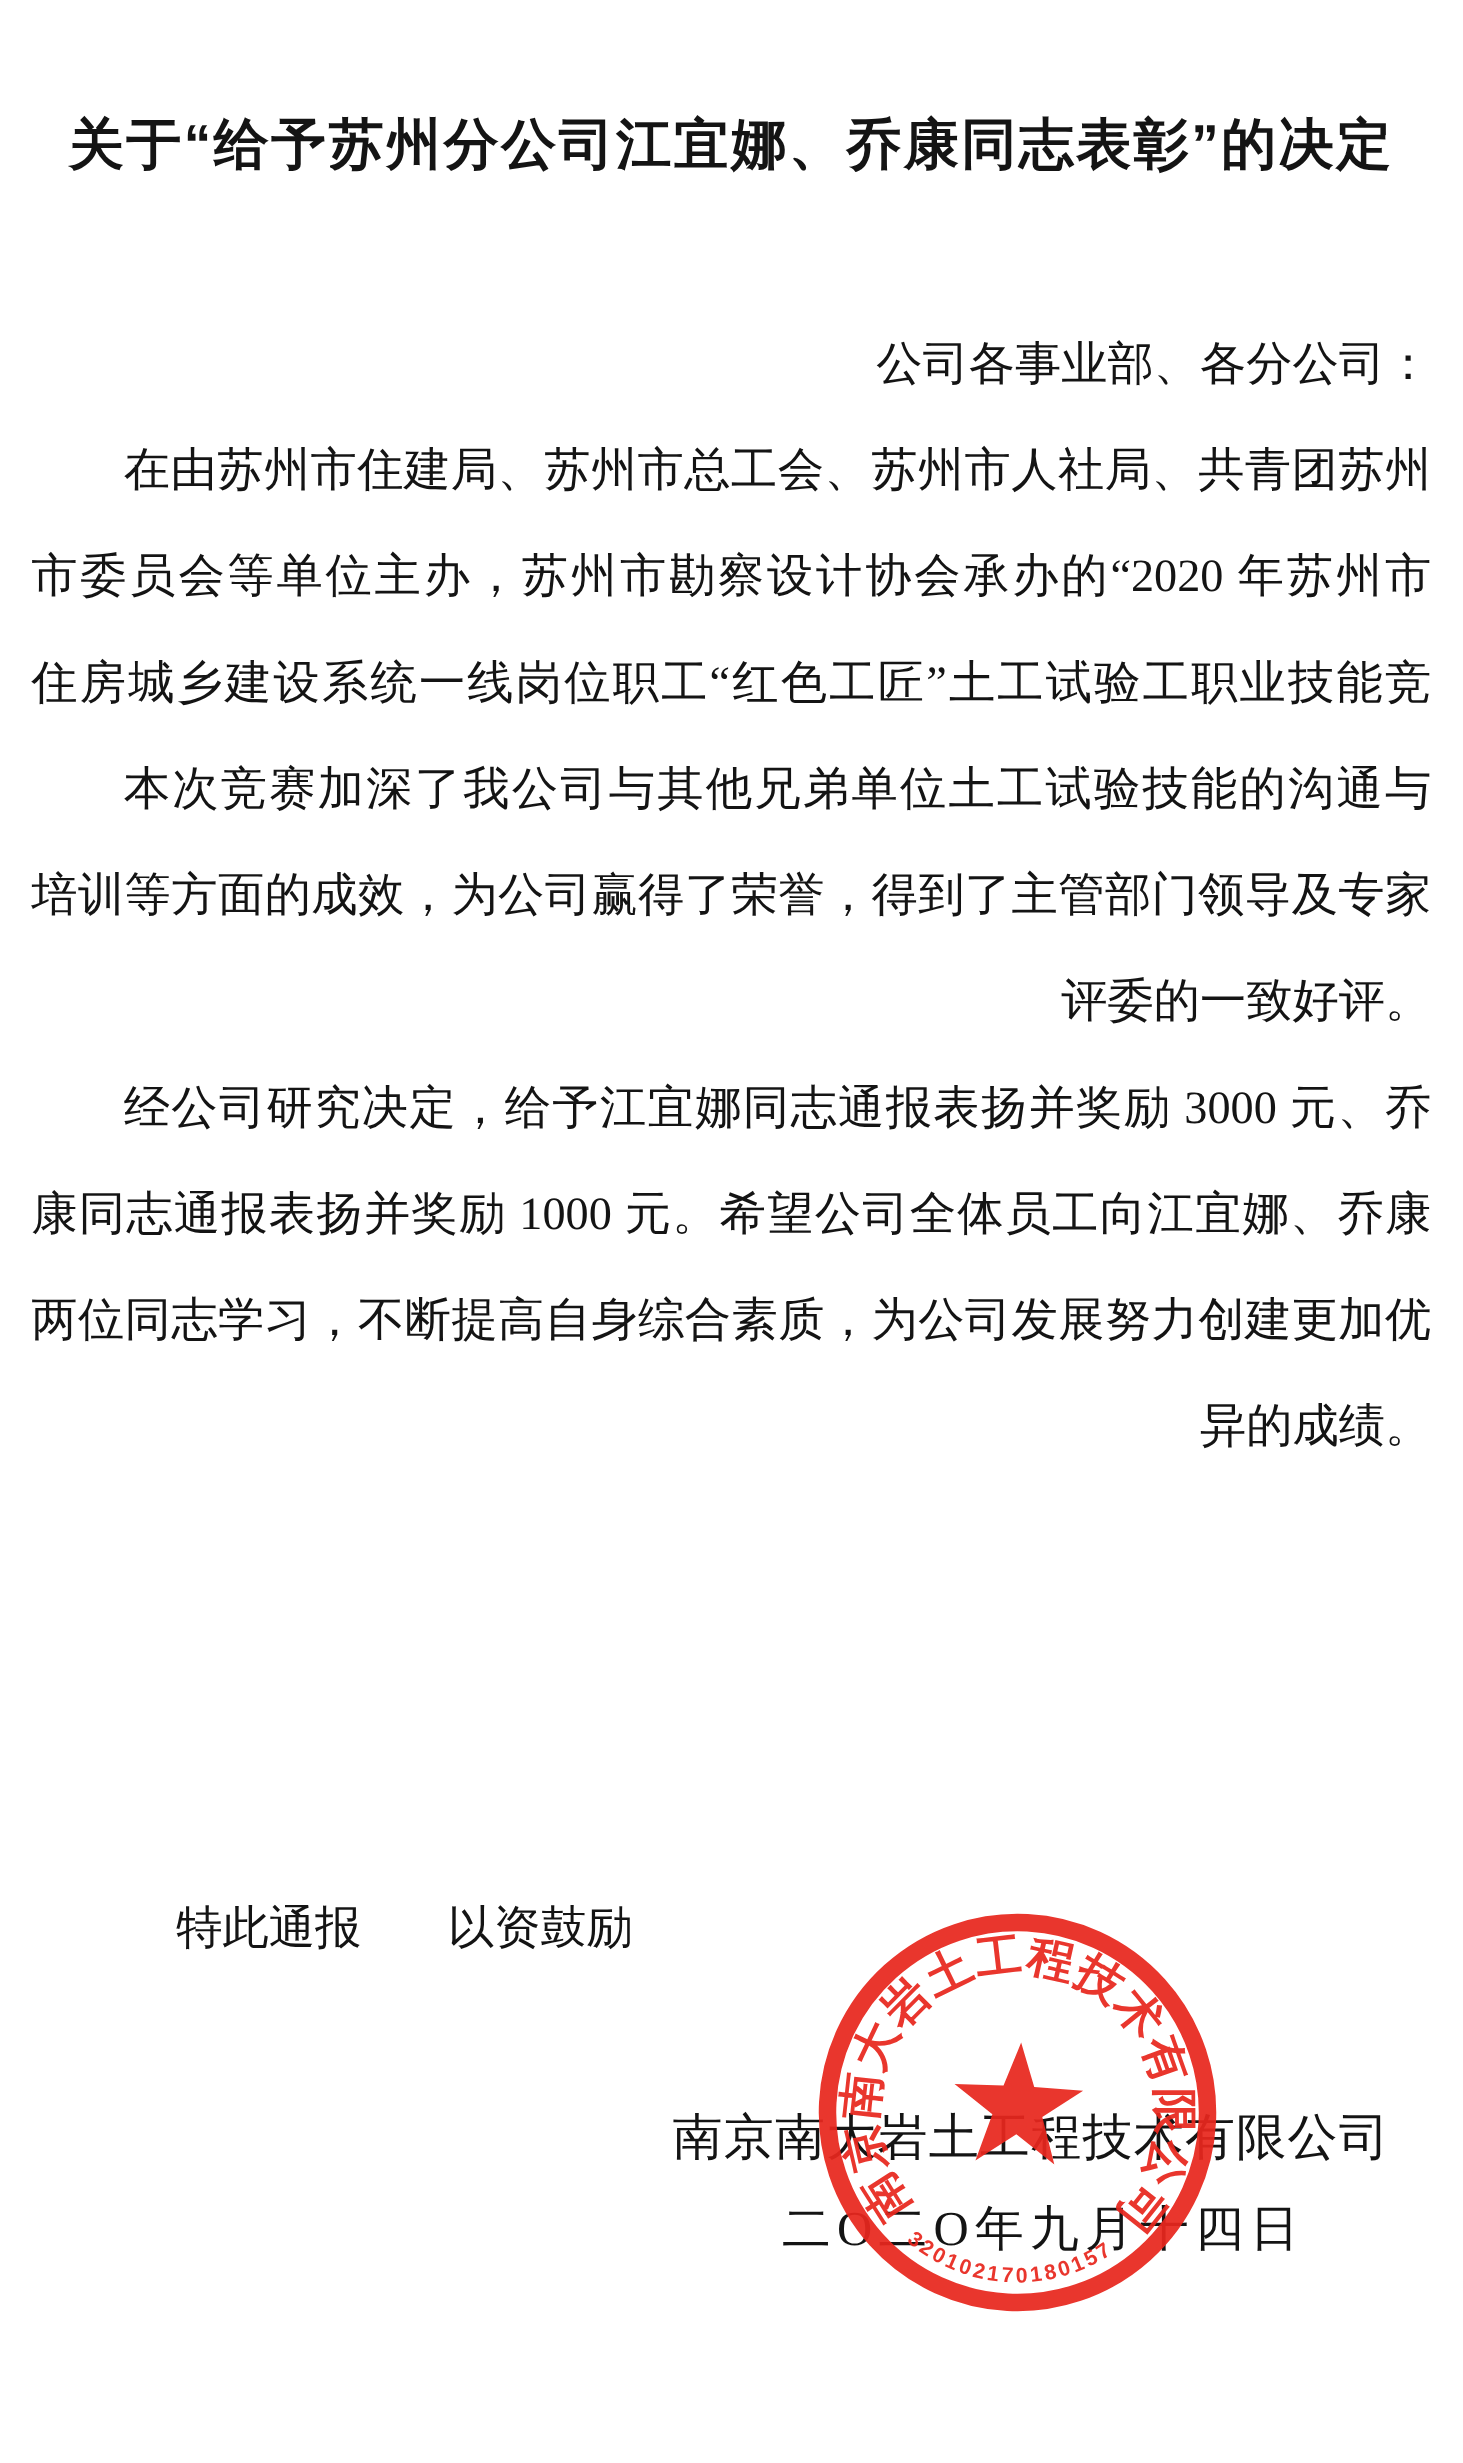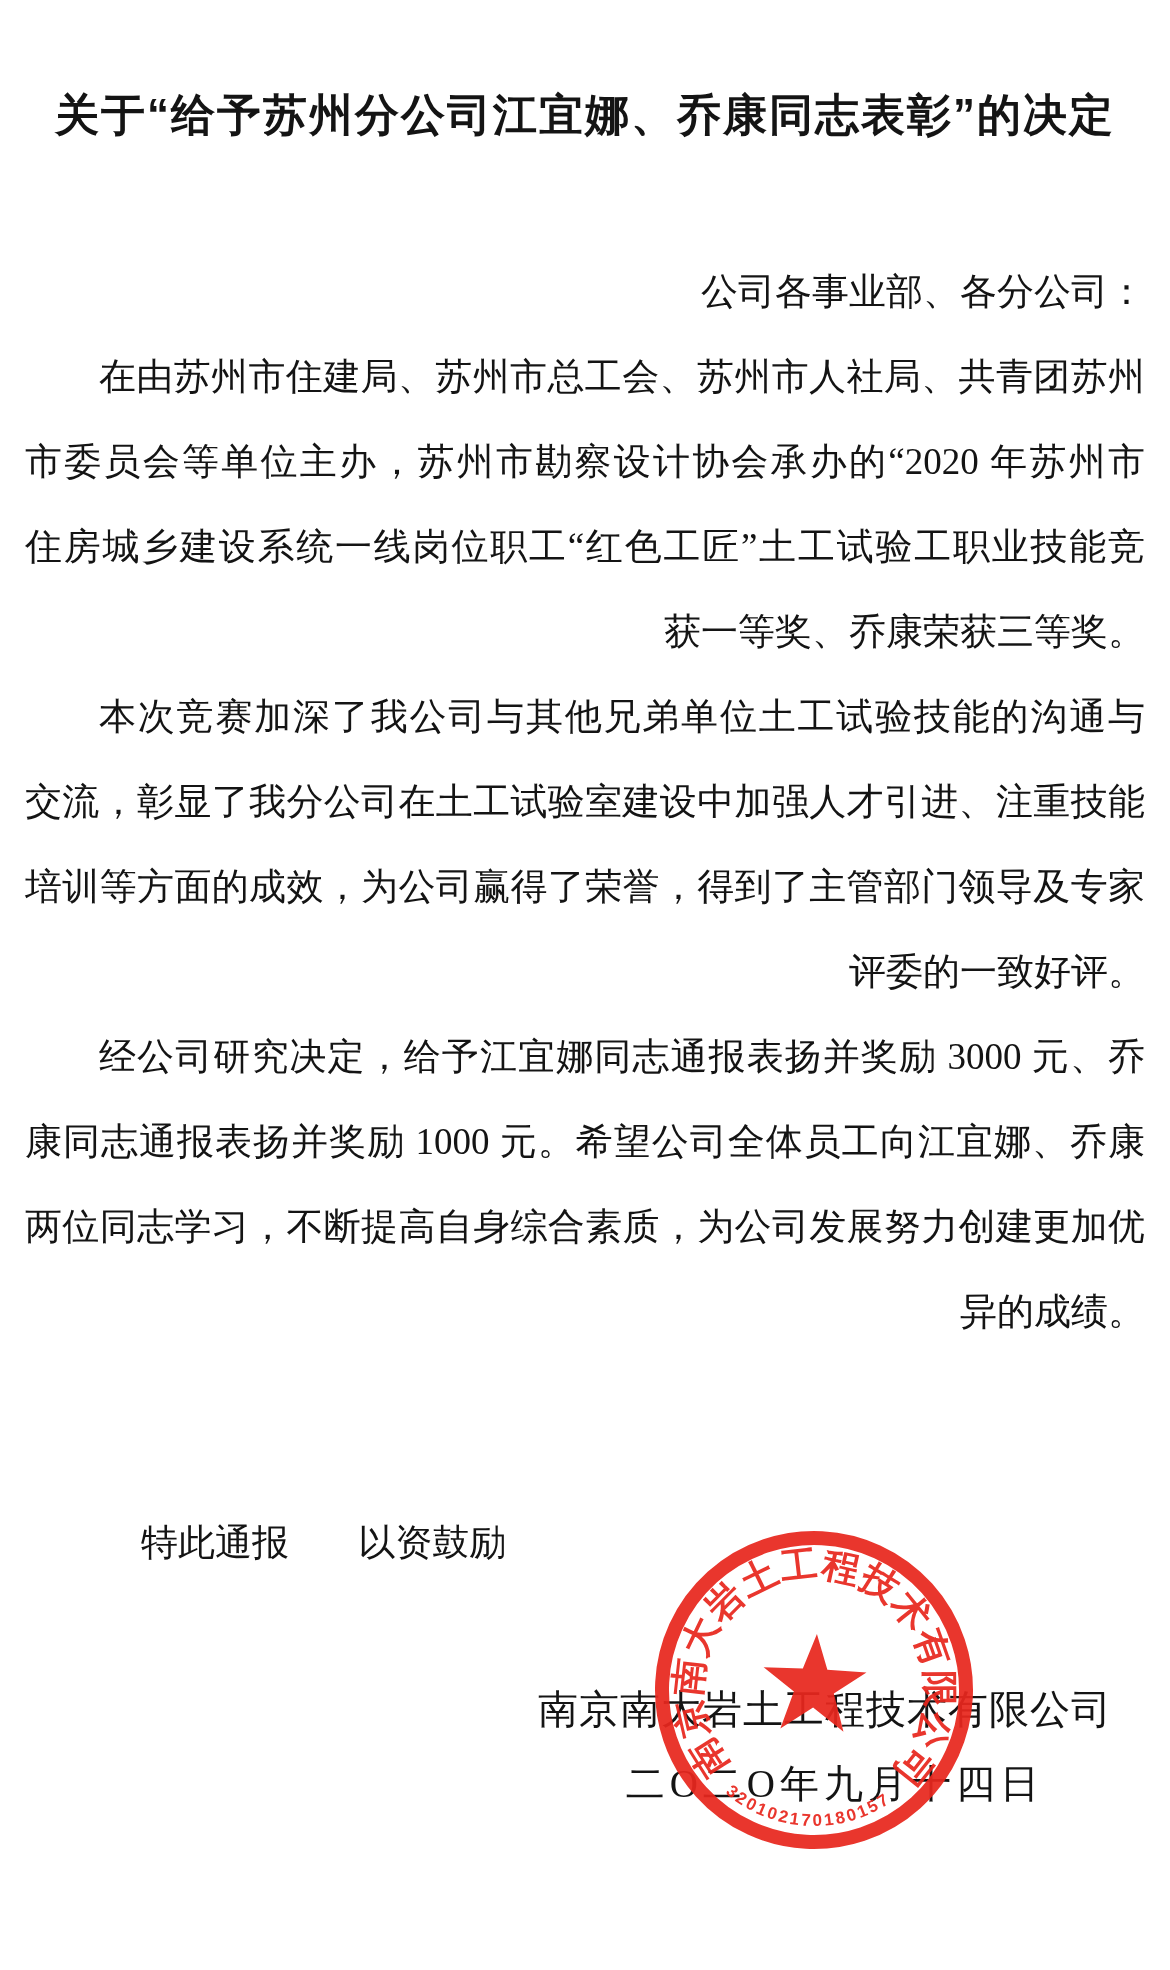--- a/index.html
+++ b/index.html
@@ -72,23 +72,21 @@
 
 <div class="page">
 
   <div class="doc-title">关于“给予苏州分公司江宜娜、乔康同志表彰”的决定</div>
 
   <div class="body-lines">
       <div class="line">公司各事业部、各分公司：</div>
       <div class="line indent just">在由苏州市住建局、苏州市总工会、苏州市人社局、共青团苏州</div>
       <div class="line just">市委员会等单位主办，苏州市勘察设计协会承办的“2020 年苏州市</div>
       <div class="line just">住房城乡建设系统一线岗位职工“红色工匠”土工试验工职业技能竞</div>
-      <div class="line">获一等奖、乔康荣获三等奖。</div>
       <div class="line indent just">本次竞赛加深了我公司与其他兄弟单位土工试验技能的沟通与</div>
-      <div class="line just">交流，彰显了我分公司在土工试验室建设中加强人才引进、注重技能</div>
       <div class="line just">培训等方面的成效，为公司赢得了荣誉，得到了主管部门领导及专家</div>
       <div class="line">评委的一致好评。</div>
       <div class="line indent just">经公司研究决定，给予江宜娜同志通报表扬并奖励 3000 元、乔</div>
       <div class="line just">康同志通报表扬并奖励 1000 元。希望公司全体员工向江宜娜、乔康</div>
       <div class="line just">两位同志学习，不断提高自身综合素质，为公司发展努力创建更加优</div>
       <div class="line">异的成绩。</div>
     </div>
 
   <div class="closing-line">
     <span class="notice">特此通报</span>

